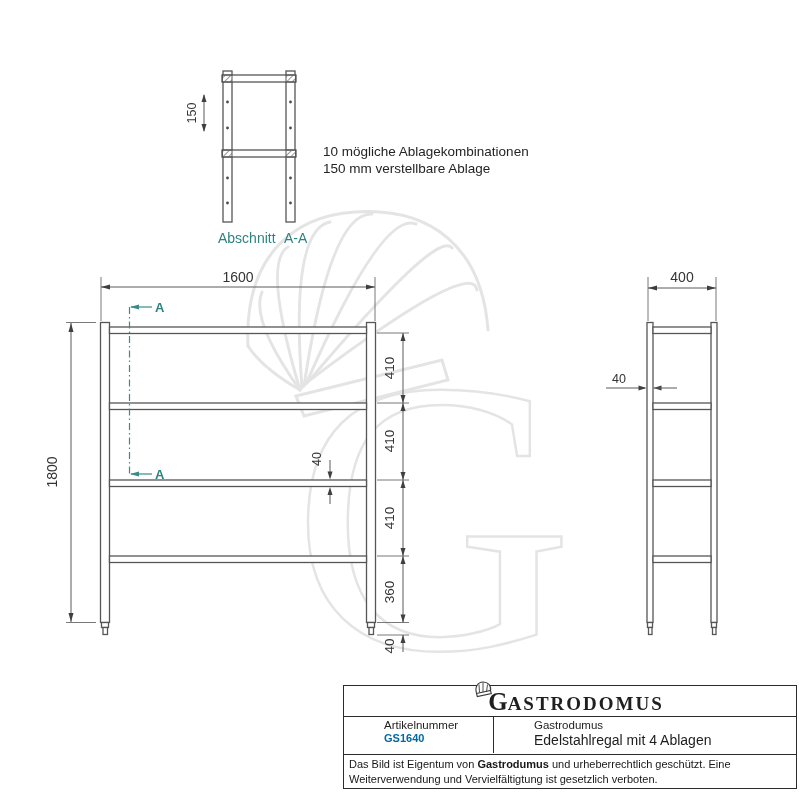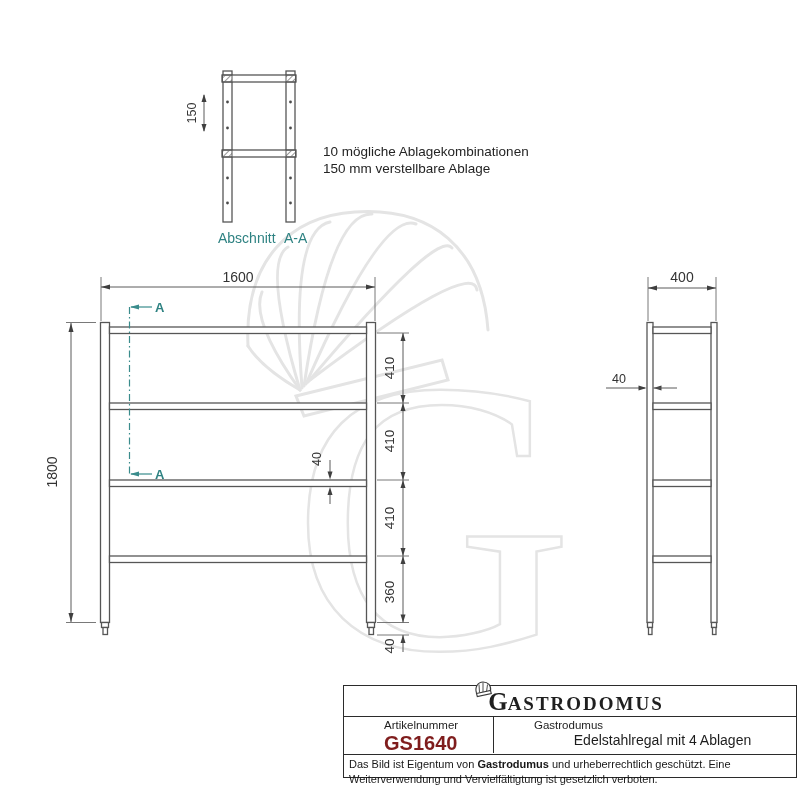--- a/index.html
+++ b/index.html
@@ -31,23 +31,23 @@
   .logo { position:relative; display:flex; align-items:baseline; color:#1f1f1f;
           font-family:"Liberation Serif", serif; padding-left:12px; }
   .logo-hat { position:absolute; left:-4px; top:-9px; }
   .logo-g    { font-size:25px; font-weight:bold; line-height:1; }
   .logo-rest { font-size:19px; font-weight:bold; letter-spacing:2px; line-height:1; }
   .tb-row2 { display:flex; height:36px; box-sizing:border-box; }
   .tb-cell { padding:2px 5px; box-sizing:border-box;margin-left:35px; }
   .tb-cell-art { width:115px; border-right:1.5px solid #2b2b2b; }
   .tb-cell-desc { flex:1; }
   .tb-label { font-size:11.5px; color:#1d1d1d; }
-  .tb-value-bold { font-size:20px; font-weight:bold; color:#7f1d1d; margin-top:1px; }
-  .tb-value { font-size:14px; color:#1d1d1d; margin-top:1px;text-align:center; }
-  .tb-copy { position:absolute; left:343px; top:754px; width:454px; height:24px;
+  .tb-value-bold { font-size:11px; font-weight:bold; color:#0369a1; margin-top:1px; }
+  .tb-value { font-size:14px; color:#1d1d1d; margin-top:1px; }
+  .tb-copy { position:absolute; left:343px; top:754px; width:454px; height:35px;
              border:1.5px solid #2b2b2b; box-sizing:border-box; background:#fff;
              padding:2px 5px; font-size:11px; line-height:15px; color:#171717; }
   .tb-copy b { font-weight:bold; }
 </style>
 </head>
 <body>
 
 <div class="page">
 
 <svg class="drawing" width="800" height="800" viewBox="0 0 800 800">

